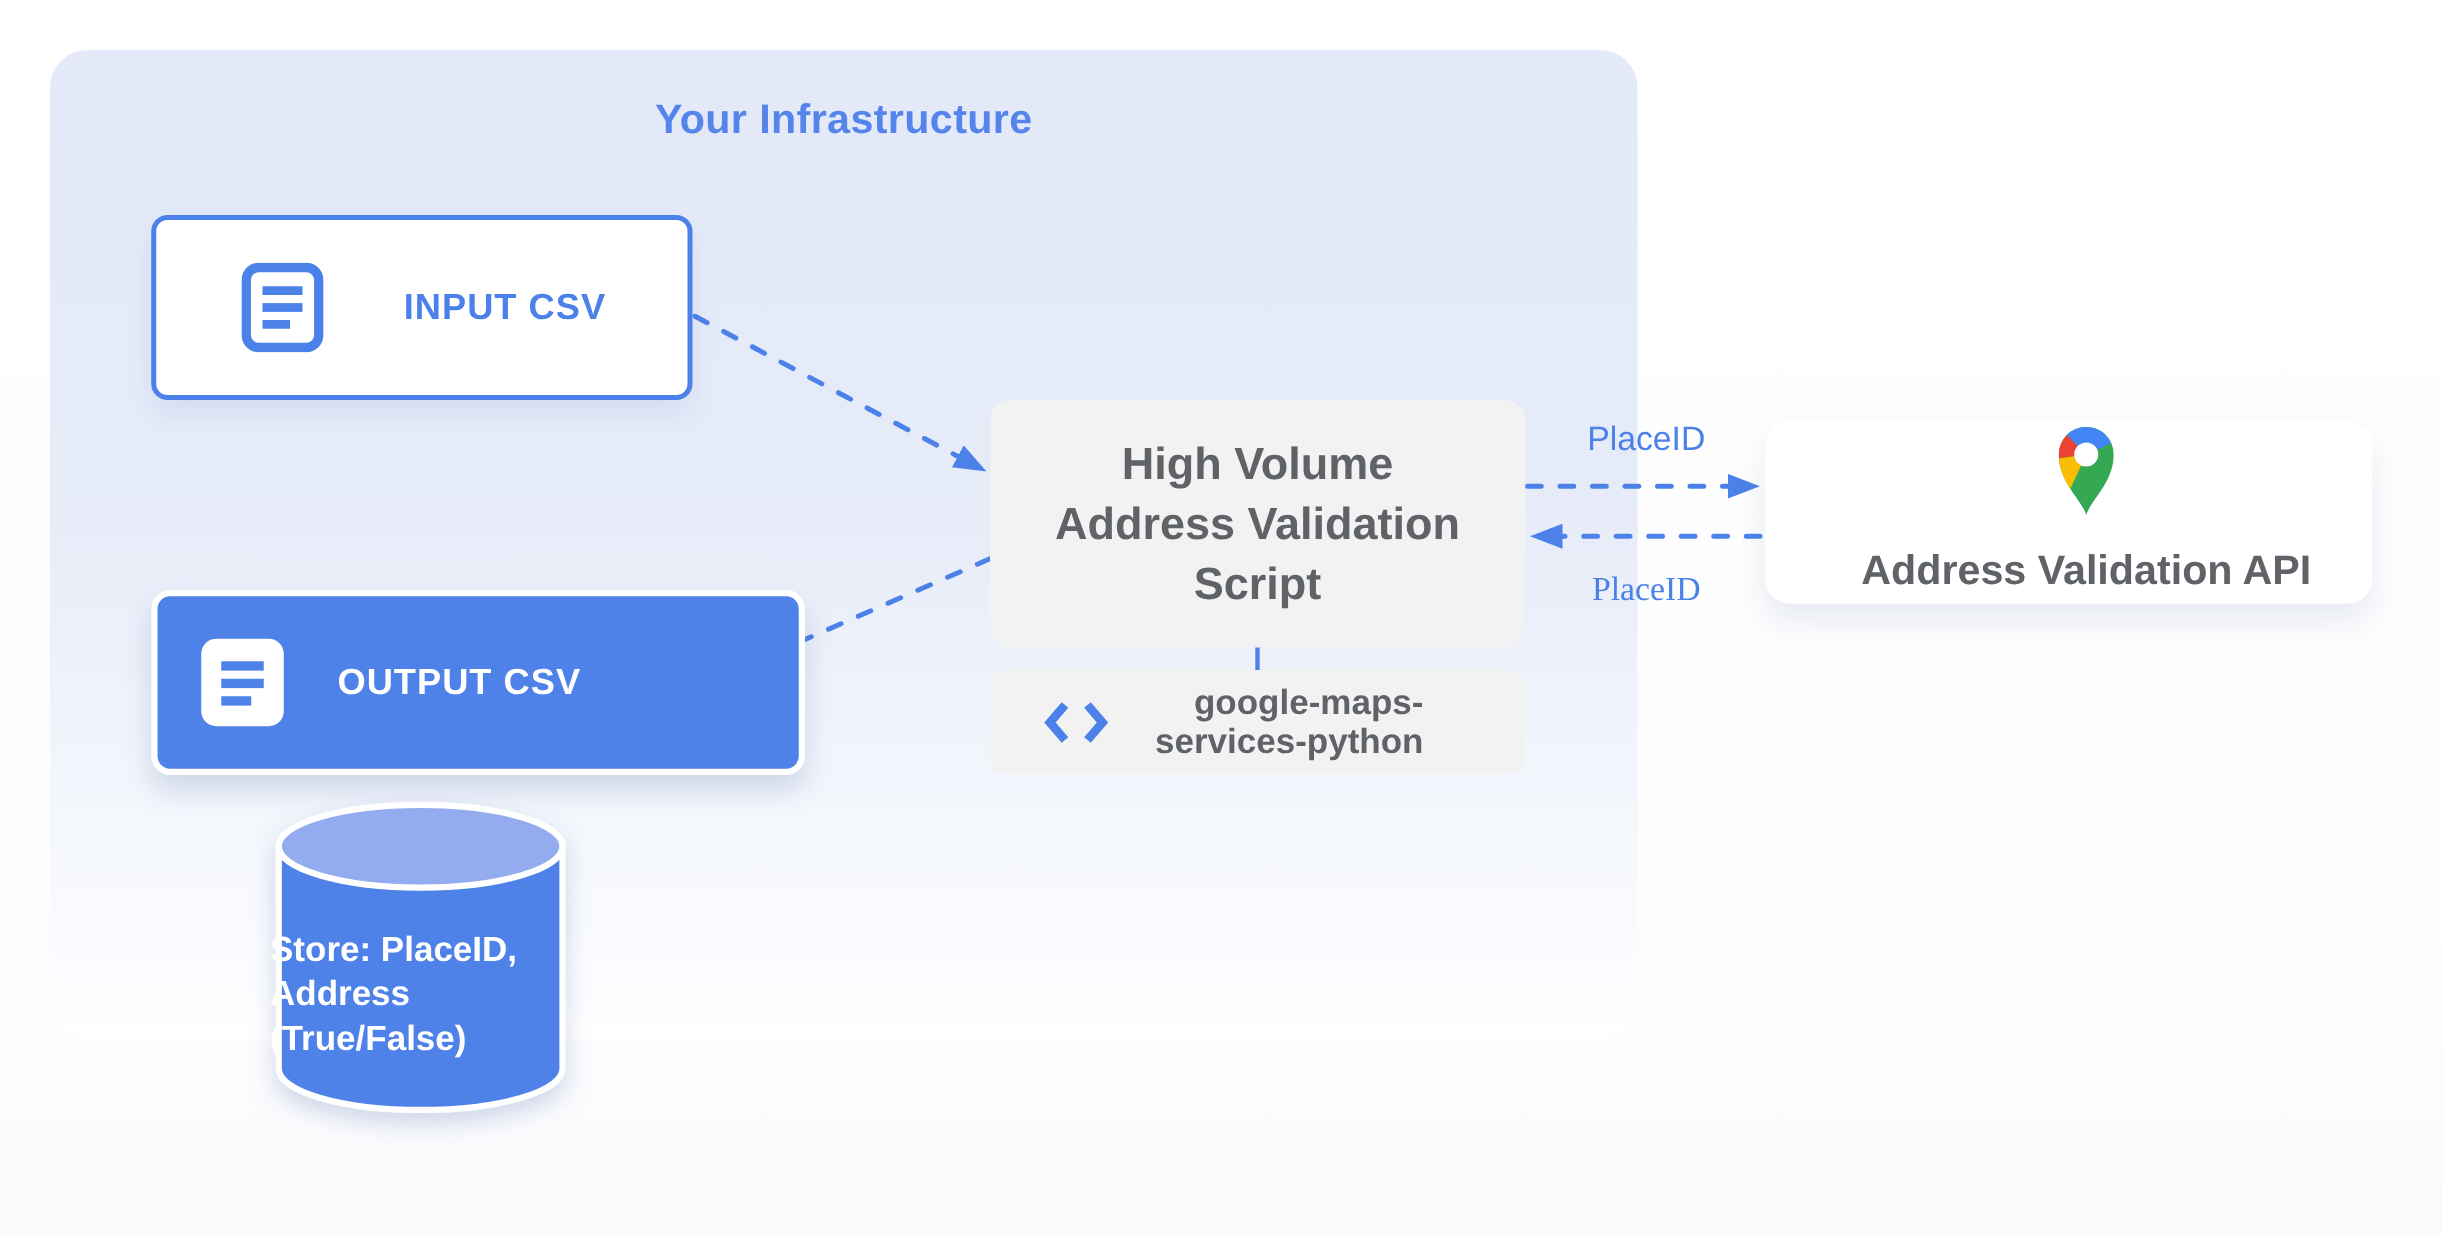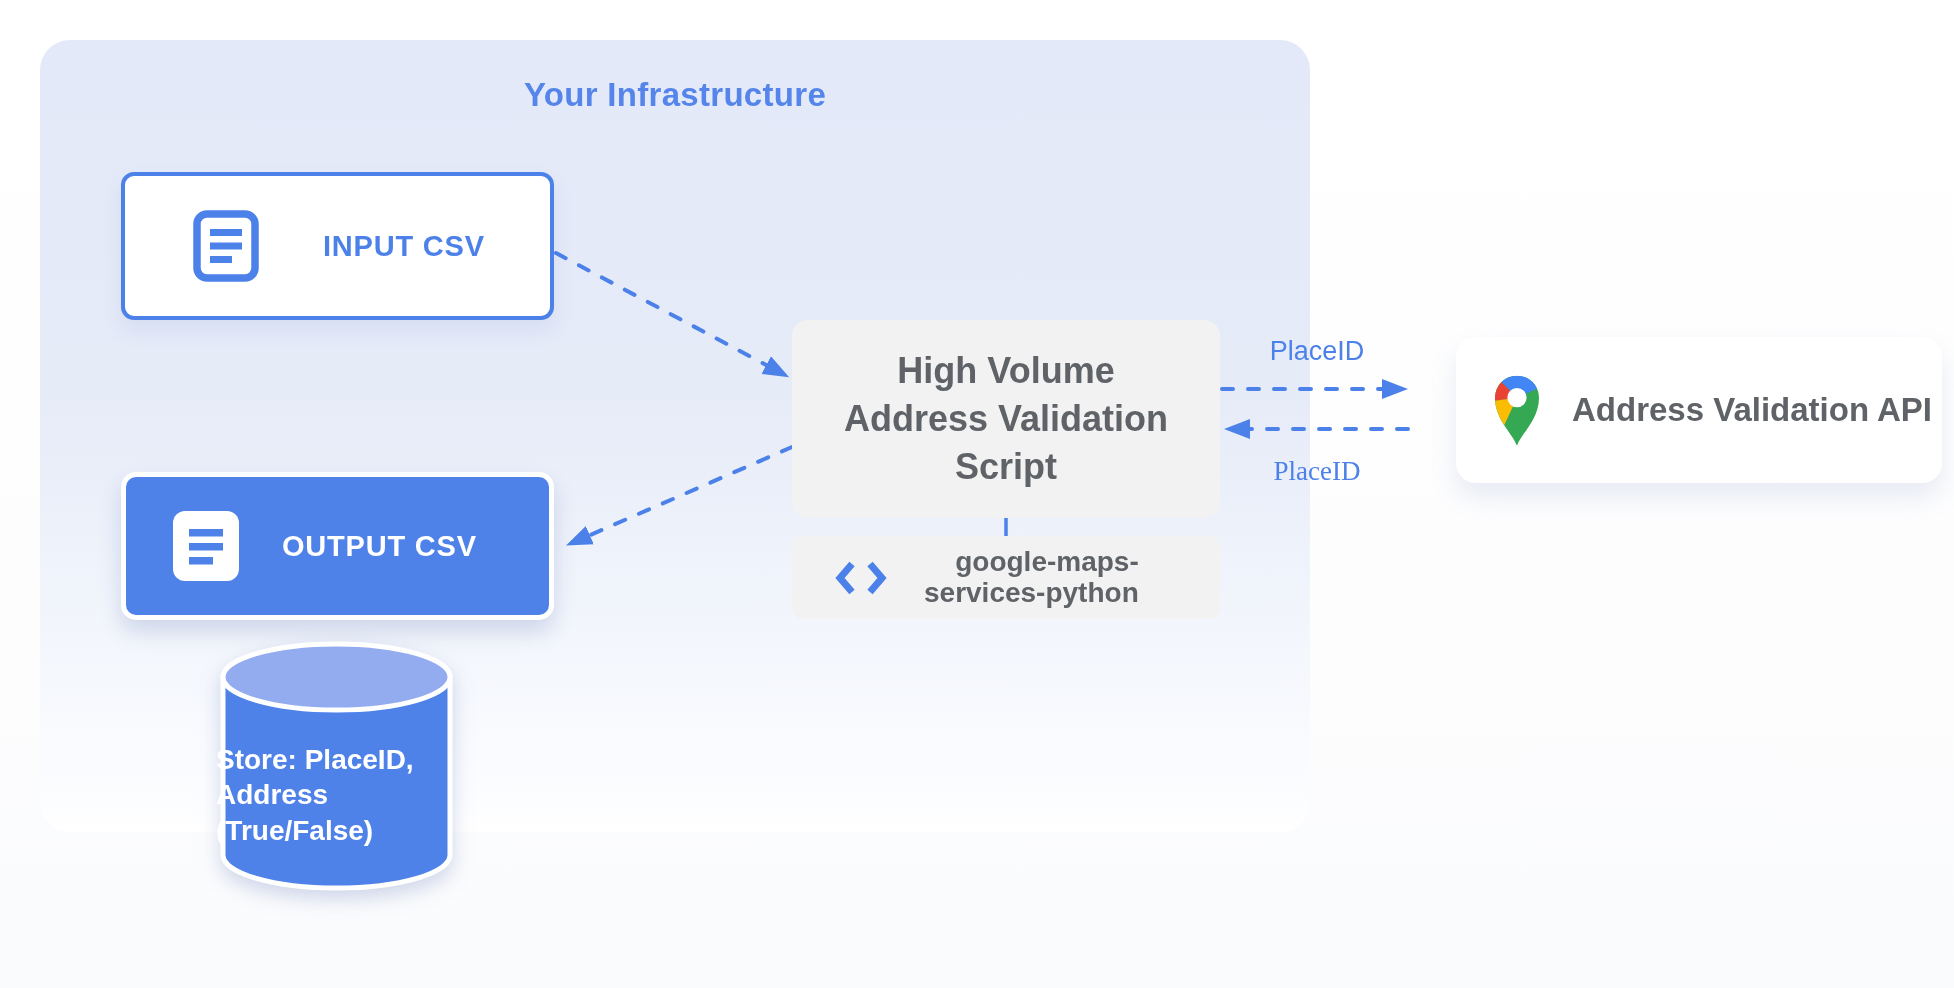--- a/index.html
+++ b/index.html
@@ -54,25 +54,25 @@
   .input-box .label {
     font-size: 29px;
     font-weight: bold;
     letter-spacing: 0.8px;
     color: #4c81e9;
   }
 
   
   .output-box {
     left: 121px; top: 472px;
-    width: 433px; height: 148px;
+    width: 523px; height: 148px;
     background: #4e82e9;
     border: 5px solid #ffffff;
     border-radius: 15px;
-    padding-left: 46px;
+    padding-left: 34px;
     gap: 42px;
     box-shadow: 0 12px 22px rgba(60, 90, 160, 0.20);
   }
   .output-box .label {
     font-size: 29px;
     font-weight: bold;
     letter-spacing: 0.8px;
     color: #ffffff;
   }
 
@@ -124,27 +124,28 @@
   .lib-box .label {
     white-space: pre-line;
     font-size: 28px;
     font-weight: bold;
     line-height: 1.08;
     color: #5f6368;
   }
 
   
   .api-box {
-    left: 1456px; top: 337px;
+    left: 1412px; top: 337px;
     width: 486px; height: 146px;
     background: #ffffff;
     border-radius: 20px;
     padding-left: 28px;
     gap: 22px;
     box-shadow: 0 14px 26px rgba(110, 135, 180, 0.16);
+    flex-direction: column;
   }
   .api-box .label {
     font-size: 33px;
     font-weight: bold;
     color: #5f6368;
   }
 
   
   .edge-label {
     position: absolute;

